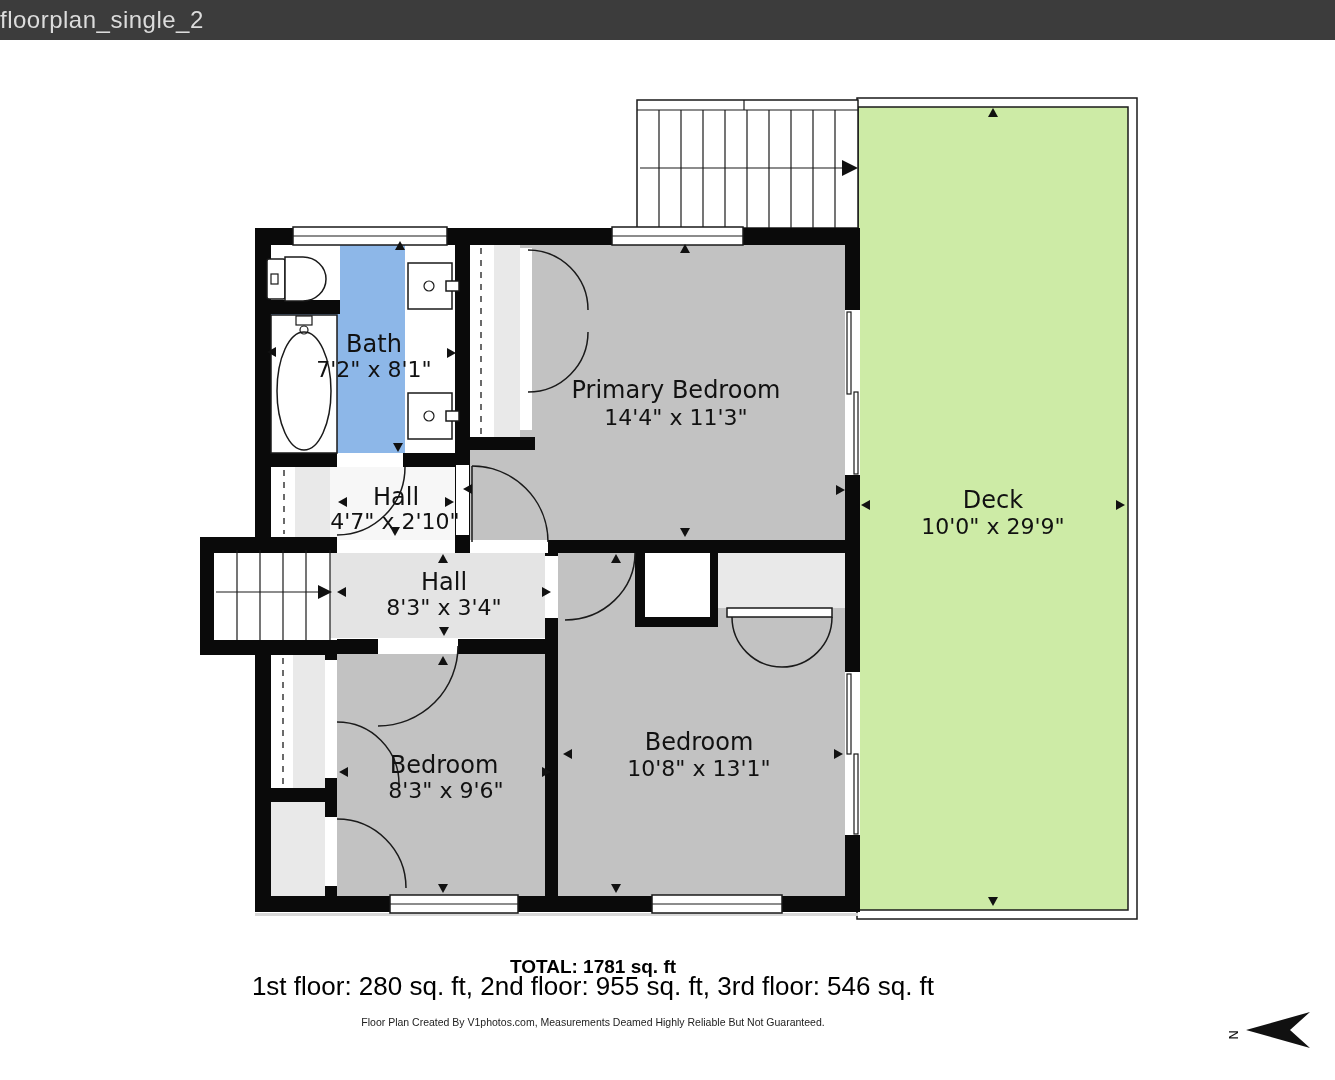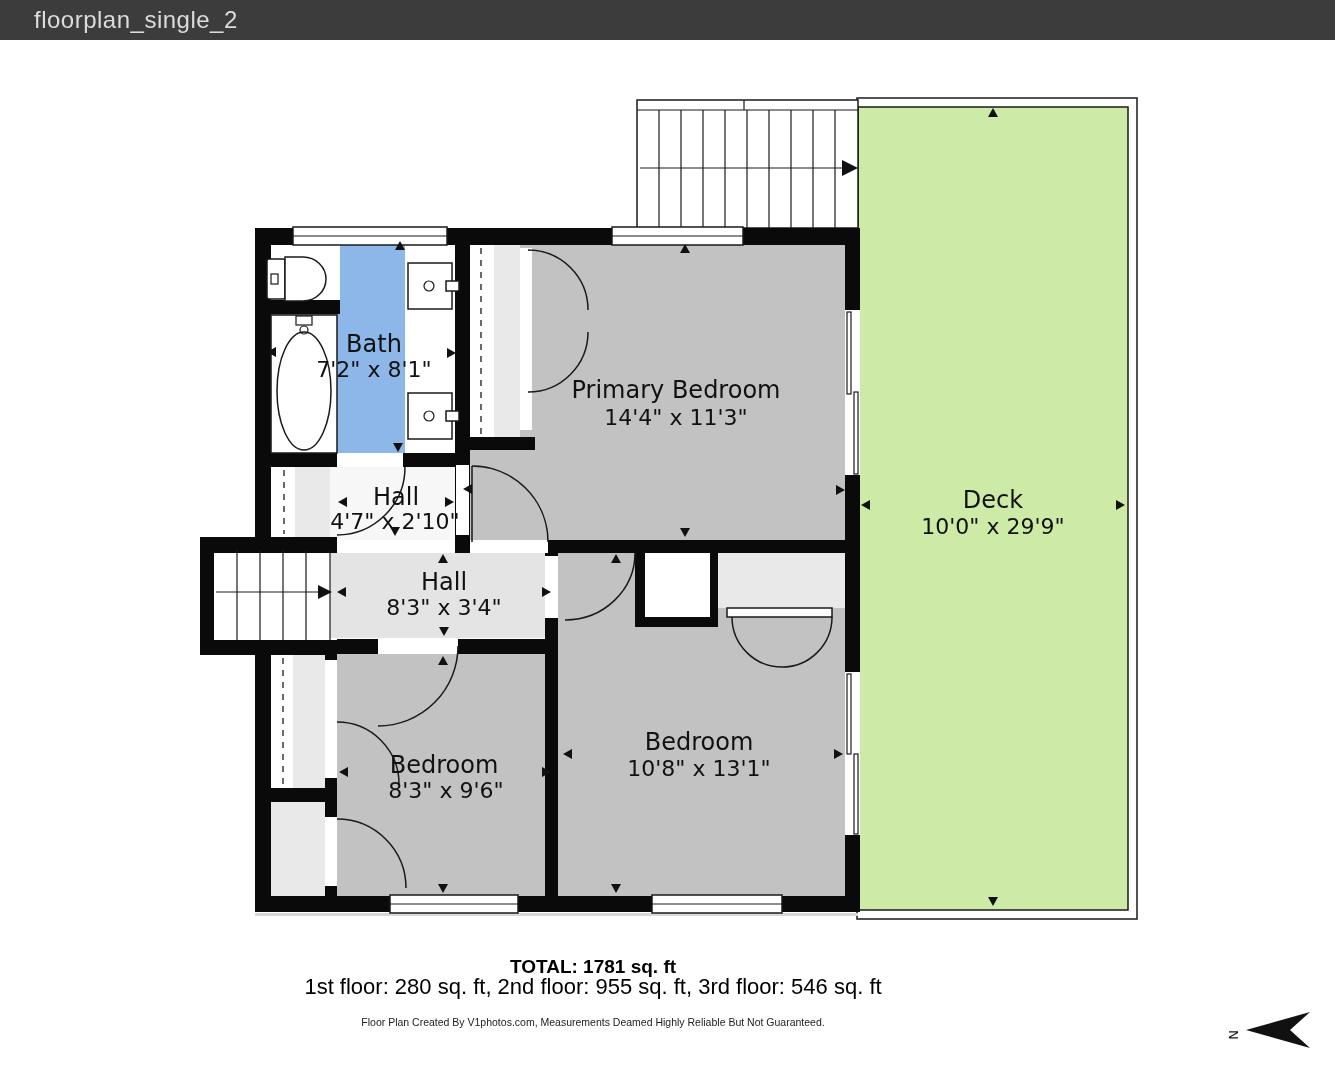--- a/index.html
+++ b/index.html
@@ -3,41 +3,41 @@
 <meta charset="utf-8">
 <style>
   :root{
     --header_bg:#3c3c3c; --header_text:#dcdcdc; --wall:#0a0a0a; --line:#1a1a1a;
     --room_gray:#c2c2c2; --hall_gray:#e4e4e4; --hall_light:#f7f7f7;
     --bath_blue:#8db7e8; --deck_green:#cdeba6; --closet_lt:#e9e9e9;
   }
   html,body{margin:0;padding:0;background:#fff;}
   body{width:1335px;height:1080px;position:relative;font-family:"Liberation Sans",sans-serif;overflow:hidden;}
   .topbar{position:absolute;top:0;left:0;width:1335px;height:40px;background:var(--header_bg);display:flex;align-items:center;}
-  .topbar .title{color:var(--header_text);font-size:24px;margin-left:34px;letter-spacing:.5px;}
+  .topbar .title{color:var(--header_text);font-size:24px;margin-left:0;letter-spacing:.5px;}
   svg.plan{position:absolute;top:40px;left:0;}
   .wall{fill:var(--wall);}
   .room{fill:var(--room_gray);}
   .hall{fill:var(--hall_gray);}
   .hall2{fill:var(--hall_light);}
   .bathfill{fill:var(--bath_blue);}
   .deckfill{fill:var(--deck_green);stroke:var(--line);stroke-width:1.5;}
   .white{fill:#ffffff;}
   .lt{fill:var(--closet_lt);}
   .ln{stroke:var(--line);stroke-width:1.5;fill:none;}
   .thin{stroke:var(--line);stroke-width:1.2;fill:none;}
   .lnf{stroke:var(--line);stroke-width:1.5;fill:#ffffff;}
   .dash{stroke:#3a3a3a;stroke-width:1.5;fill:none;stroke-dasharray:6 6;}
   .ah{fill:#111;stroke:none;}
   .lbl{font-family:"DejaVu Sans",sans-serif;fill:#111;text-anchor:middle;}
   .nm{font-size:24px;}
   .dm{font-size:22px;}
   .footer{position:absolute;top:957px;left:0;width:1186px;text-align:center;color:#000;}
   .f-total{font-size:19px;font-weight:bold;line-height:19.5px;}
-  .f-line{font-size:22px;line-height:19.5px;}
+  .f-line{font-size:26px;line-height:19.5px;}
   .f-disc{font-size:10.5px;color:#222;margin-top:20px;}
   .north{position:absolute;top:1008px;left:1222px;}
 </style>
 </head>
 <body>
 
 <div class="topbar">
   <span class="title">floorplan_single_2</span>
 </div>
 

